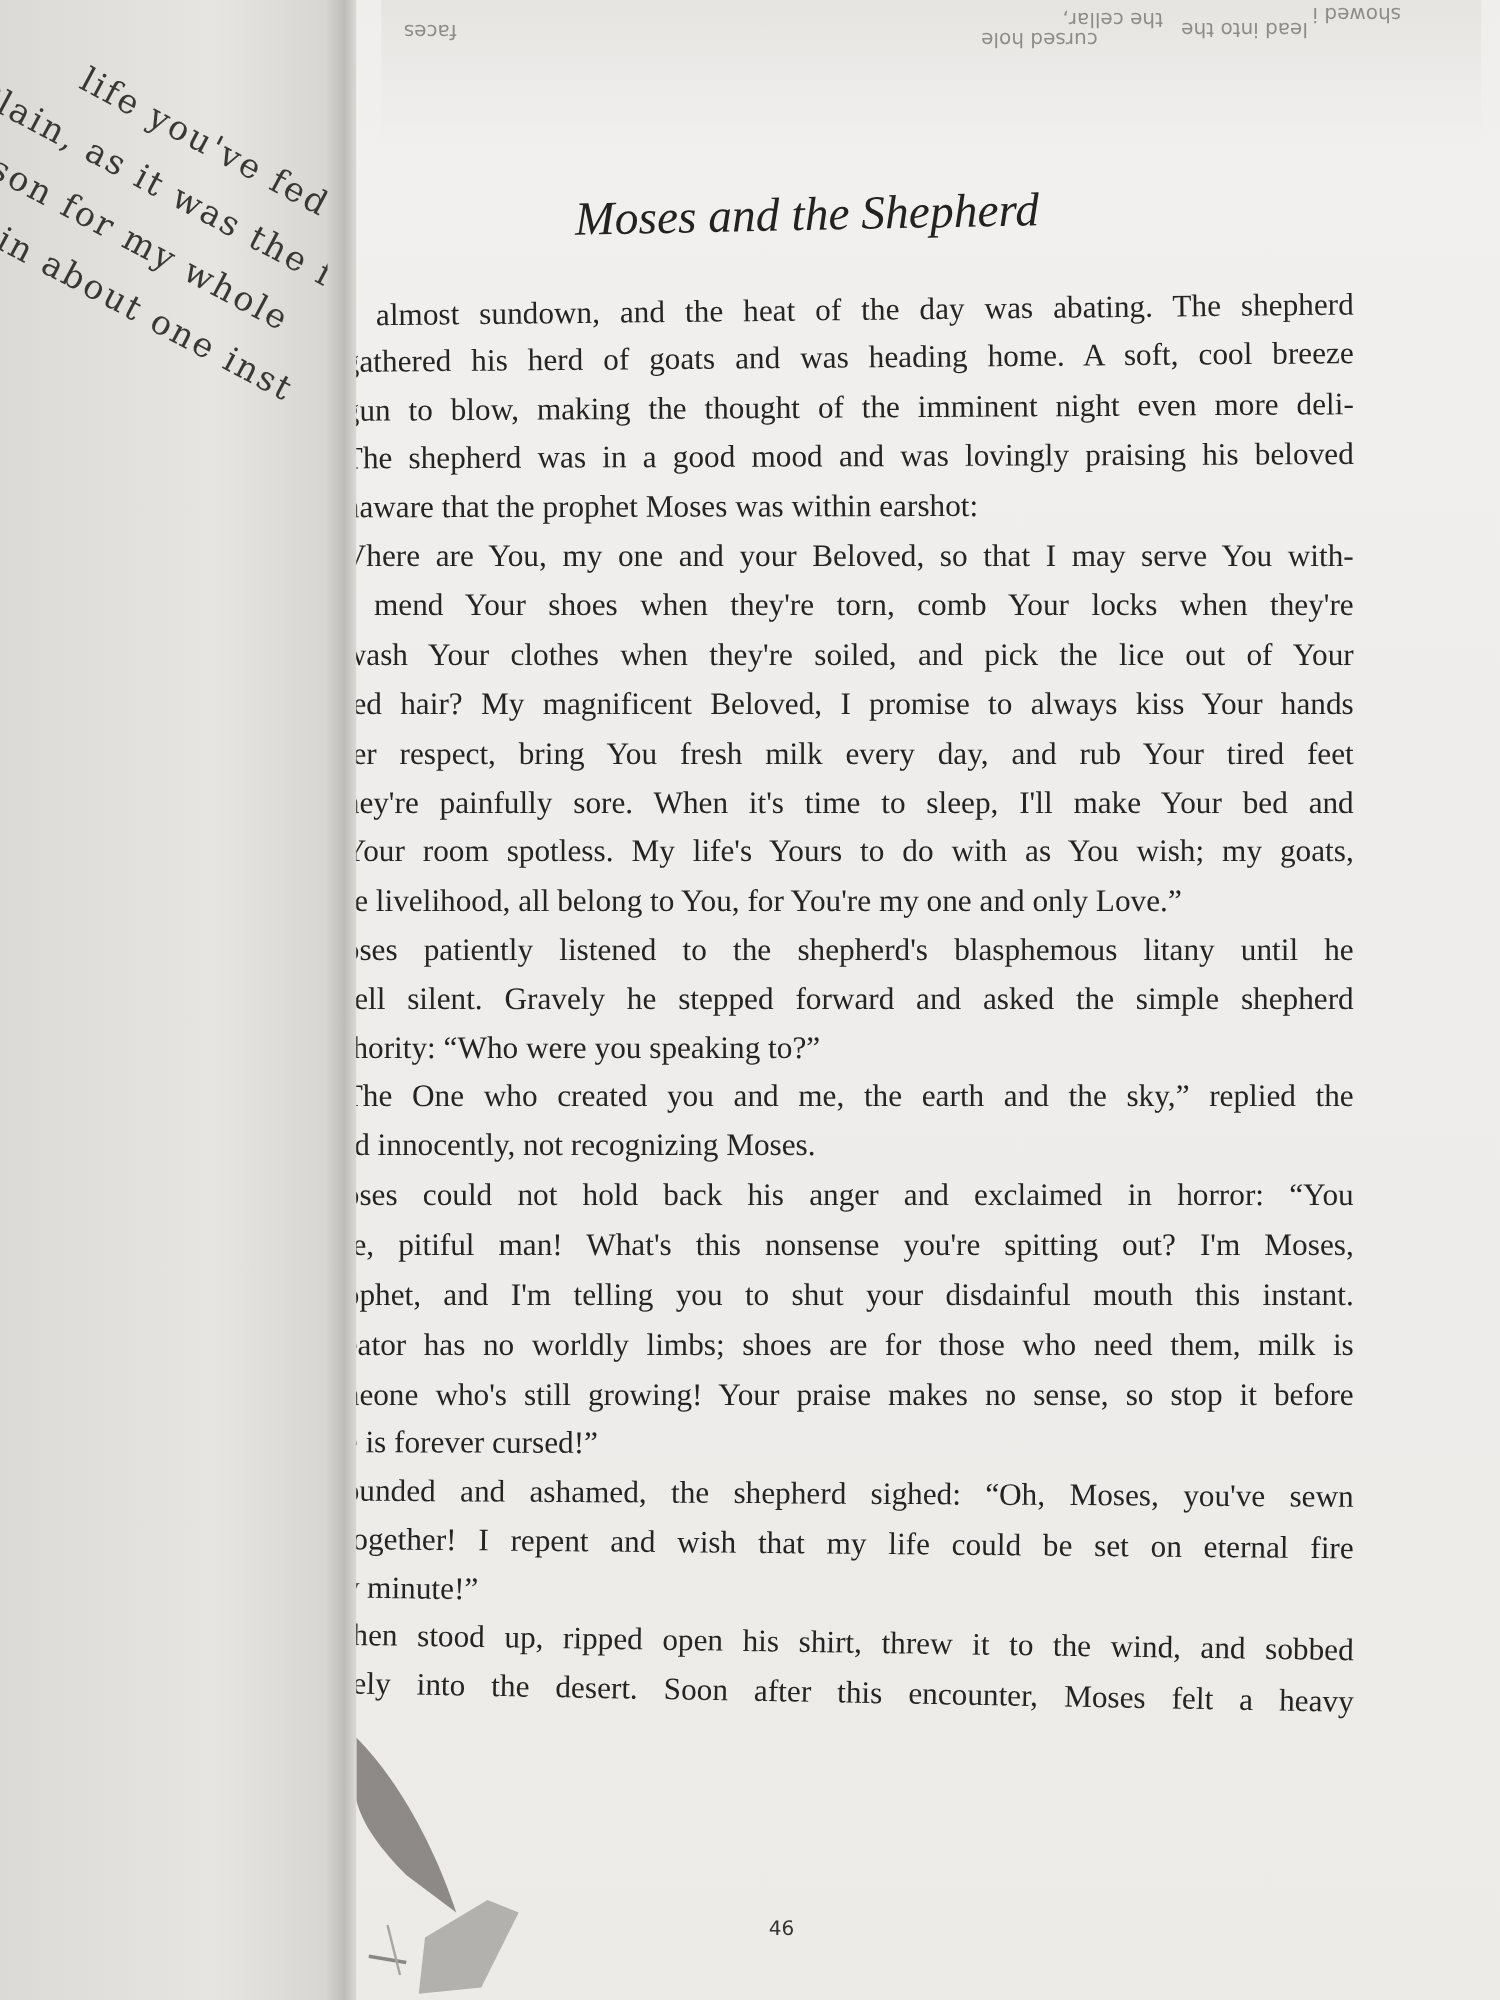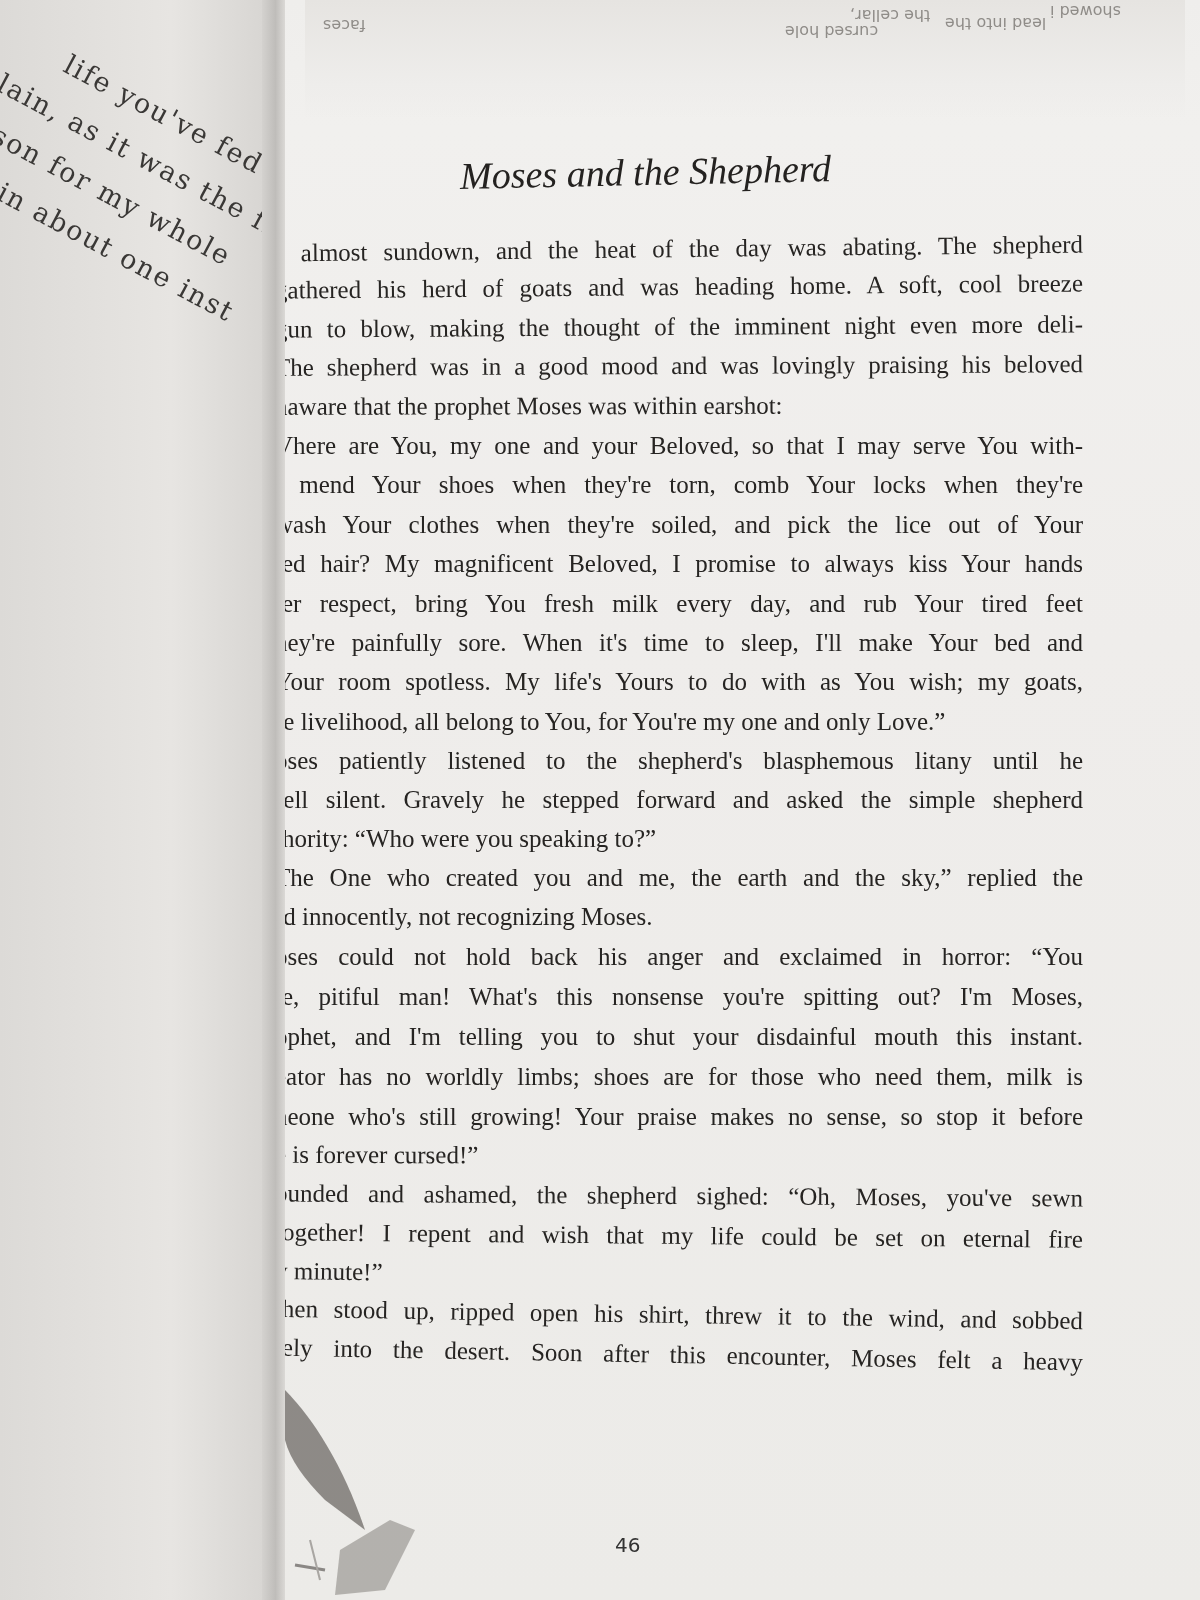--- a/index.html
+++ b/index.html
@@ -46,21 +46,21 @@
     color:#262422; font-family:"Liberation Serif", serif;
     font-size:25px;
   }
   .line {
     position:absolute; left:0; white-space:nowrap;
     text-align:justify; text-align-last:justify; width:808px;
   }
   .line.short { text-align-last:left; }
   .page-number {
     position:absolute; left:330px; top:1533px;
-    font-family:"DejaVu Sans", sans-serif; font-size:20px; color:#333;
+    font-family:"DejaVu Sans", sans-serif; font-size:16px; color:#333;
   }
   .illustration { position:absolute; left:0; top:1380px; width:220px; height:220px; }
 </style>
 </head>
 <body>
 
 <div class="left-page">
   <div class="left-lines">
     <div style="padding-left:110px">life you've fed me the</div>
     <div style="padding-left:40px">Plain, as it was the first</div>

